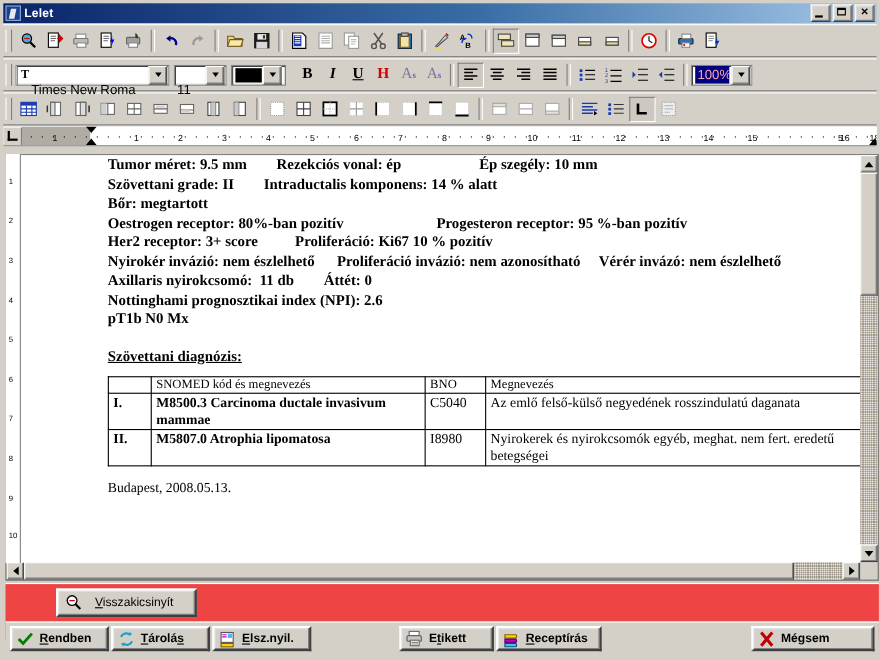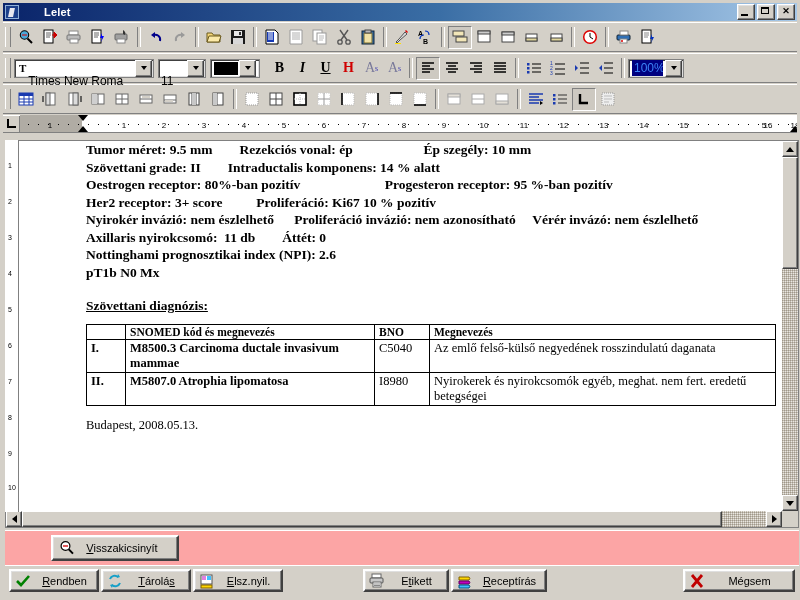--- a/index.html
+++ b/index.html
@@ -3,21 +3,21 @@
 <meta charset="utf-8">
 <style>
   html,body{margin:0;padding:0;}
   body{width:800px;height:600px;overflow:hidden;background:#d4d0c8;
        font-family:"Liberation Sans",sans-serif;font-size:11px;color:#000;}
   .app{width:800px;height:600px;position:relative;border:2px solid #d4d0c8;box-sizing:border-box;}
 
   
   .titlebar{height:18px;margin:1px 1px 0 1px;
     background:linear-gradient(90deg,#0a246a 0%,#3a6ea5 55%,#a6c8e8 100%);
-    display:flex;align-items:center;padding:0 2px;gap:22px;}
+    display:flex;align-items:center;padding:0 2px;}
   .title-icon{width:14px;height:14px;margin-right:3px;position:relative;background:#1b3f8b;
     border:1px solid #8fb0d8;box-sizing:border-box;flex:0 0 auto;}
   .title-icon:after{content:"";position:absolute;left:3px;top:2px;width:5px;height:9px;
     background:#e8e8f0;transform:skewX(-12deg);}
   .title-text{color:#fff;font-weight:bold;font-size:11px;flex:1;letter-spacing:0.2px;}
   .win-btns{display:flex;gap:2px;}
   .wbtn{width:16px;height:14px;background:#d4d0c8;border:1px solid #fff;
     border-right-color:#404040;border-bottom-color:#404040;
     box-shadow:inset -1px -1px 0 #808080, inset 1px 1px 0 #dfdfdf;
     position:relative;font-size:9px;line-height:12px;text-align:center;font-family:"Liberation Sans",sans-serif;}
@@ -42,21 +42,21 @@
   .combo .val{flex:1;overflow:hidden;white-space:nowrap;font-family:"Liberation Sans",sans-serif;margin-top:25px;}
   .arrowb{width:15px;height:15px;margin:1px;background:#d4d0c8;
     border:1px solid #fff;border-right-color:#404040;border-bottom-color:#404040;
     box-shadow:inset -1px -1px 0 #808080;display:flex;align-items:center;justify-content:center;flex:0 0 auto;}
   .arrowb:after{content:"";border-left:3px solid transparent;border-right:3px solid transparent;border-top:4px solid #000;}
   .fontbox{width:140px;}
   .sizebox{width:48px;}
   .colorbox{width:50px;}
   .swatch{width:24px;height:13px;background:#000;margin-left:1px;}
   .zoombox{width:56px;}
-  .zoombox .val{background:#000080;color:#3b82f6;padding:1px 2px;margin:1px;}
+  .zoombox .val{background:#000080;color:#fca5a5;padding:1px 2px;margin:1px;}
   .fbtn{width:23px;height:22px;display:flex;align-items:center;justify-content:center;
         font-family:"Liberation Serif",serif;font-size:14px;color:#000;}
 
   
   .ruler{height:17px;margin:1px 1px 0 1px;background:#fff;display:flex;align-items:center;
          border-bottom:1px solid #808080;position:relative;overflow:hidden;}
   .ruler-corner{width:16px;height:16px;background:#d4d0c8;border-right:1px solid #808080;
      display:flex;align-items:center;justify-content:center;flex:0 0 auto;}
   .ruler-corner:after{content:"";width:7px;height:7px;border-left:2px solid #000;border-bottom:2px solid #000;}
   .ruler-track{flex:1;height:17px;position:relative;background:#fff;}
@@ -65,31 +65,31 @@
     font-family:"Liberation Sans",sans-serif;line-height:8px;}
   .rdot{position:absolute;top:9px;width:1px;height:1px;background:#000;}
   .indent{position:absolute;width:0;height:0;border-left:5px solid transparent;border-right:5px solid transparent;}
   .indent.top{top:0;border-top:6px solid #000;}
   .indent.bot{bottom:0;border-bottom:6px solid #000;}
 
   
   .docwrap{position:absolute;left:3px;top:138px;width:794px;height:388px;background:#808080;
            border:1px solid #808080;box-sizing:border-box;overflow:hidden;}
   .page{position:absolute;left:0;top:0;width:776px;height:370px;background:#fff;overflow:hidden;}
-  .paper{position:absolute;left:4px;top:-6px;width:628px;padding:6px 14px 0 14px;box-sizing:border-box;
+  .paper{position:absolute;left:16px;top:-6px;width:628px;padding:6px 14px 0 14px;box-sizing:border-box;
          font-family:"Liberation Serif",serif;}
   .lines{font-weight:bold;font-size:13.5px;line-height:17.5px;color:#000;padding-left:62px;}
   .ln{white-space:pre;}
   .gap{height:17px;}
   .secttitle{font-weight:bold;font-size:13.5px;text-decoration:underline;padding-left:62px;}
 
   table.diag{border-collapse:collapse;margin-left:62px;margin-top:10px;width:690px;
              font-family:"Liberation Serif",serif;font-size:12.5px;}
   table.diag td,table.diag th{border:1px solid #000;padding:1px 4px;vertical-align:top;text-align:left;}
-  table.diag thead td{font-weight:bold;font-size:11.5px;}
+  table.diag thead td{font-weight:normal;font-size:11.5px;}
   .cnum{width:30px;font-weight:bold;text-align:left;white-space:nowrap;}
   .ccode{font-weight:bold;}
   .cbno{width:46px;font-weight:normal;}
   .cname{font-weight:normal;}
   .placeline{padding-left:62px;margin-top:12px;font-size:12.5px;font-family:"Liberation Serif",serif;}
 
   
   .vscroll{position:absolute;right:0;top:0;width:16px;bottom:16px;background:#d4d0c8;}
   .hscroll{position:absolute;left:0;bottom:0;right:16px;height:16px;background:#d4d0c8;}
   .sbtn{background:#d4d0c8;border:1px solid #fff;border-right-color:#404040;border-bottom-color:#404040;
@@ -107,33 +107,33 @@
   .arrw.dn{border-left:4px solid transparent;border-right:4px solid transparent;border-top:5px solid #000;}
   .arrw.lf{border-top:4px solid transparent;border-bottom:4px solid transparent;border-right:5px solid #000;}
   .arrw.rt{border-top:4px solid transparent;border-bottom:4px solid transparent;border-left:5px solid #000;}
 
   
   .vruler{position:absolute;left:3px;top:138px;width:14px;height:372px;background:#fff;
           border-right:1px solid #808080;font-size:7px;box-sizing:border-box;z-index:3;}
   .vtick{position:absolute;left:3px;color:#000;font-family:"Liberation Sans",sans-serif;}
 
   
-  .zoomstrip{position:absolute;left:3px;top:528px;width:794px;height:52px;background:#fca5a5;
+  .zoomstrip{position:absolute;left:3px;top:528px;width:794px;height:52px;background:#ef4444;
              border-top:1px solid #fff;box-sizing:border-box;}
   .btn95{background:#d4d0c8;border:2px solid;border-color:#fff #404040 #404040 #fff;
     box-shadow:inset -1px -1px 0 #808080, inset 1px 1px 0 #dfdfdf;
     display:flex;align-items:center;box-sizing:border-box;font-size:11px;color:#000;}
   .zoombtn{position:absolute;left:46px;top:4px;width:128px;height:26px;padding-left:6px;}
   .zoombtn .lbl{flex:1;text-align:center;padding-right:8px;}
 
   
   .cmdbar{position:absolute;left:3px;bottom:3px;width:794px;height:30px;background:#d4d0c8;
           border-top:1px solid #fff;box-sizing:border-box;}
   .cbtn{position:absolute;top:3px;height:23px;padding:0 4px;gap:5px;}
-  .cbtn .lbl{flex:1;text-align:center;white-space:nowrap;}
+  .cbtn .lbl{flex:1;white-space:nowrap;font-weight:bold;}
   u{text-decoration:underline;}
   .ico{width:16px;height:16px;flex:0 0 auto;display:block;}
 </style>
 </head>
 <body>
 
 <div class="app">
 
   <div class="titlebar">
     <span class="title-icon"></span>
@@ -713,20 +713,21 @@
     <span class="vtick" style="top:344px;">10</span>
   </div>
 
   <div class="docwrap">
     <div class="page">
       <div class="paper">
 
         <div class="lines">
           <div class="ln">Tumor méret: 9.5 mm        Rezekciós vonal: ép                     Ép szegély: 10 mm</div>
           <div class="ln">Szövettani grade: II        Intraductalis komponens: 14 % alatt</div>
+          <div class="ln">Bőr: megtartott</div>
           <div class="ln">Oestrogen receptor: 80%-ban pozitív                         Progesteron receptor: 95 %-ban pozitív</div>
           <div class="ln">Her2 receptor: 3+ score          Proliferáció: Ki67 10 % pozitív</div>
           <div class="ln">Nyirokér invázió: nem észlelhető      Proliferáció invázió: nem azonosítható     Vérér invázó: nem észlelhető</div>
           <div class="ln">Axillaris nyirokcsomó:  11 db        Áttét: 0</div>
           <div class="ln">Nottinghami prognosztikai index (NPI): 2.6</div>
           <div class="ln">pT1b N0 Mx</div>
         </div>
 
         <div class="gap"></div>
         <div class="secttitle">Szövettani diagnózis:</div>

